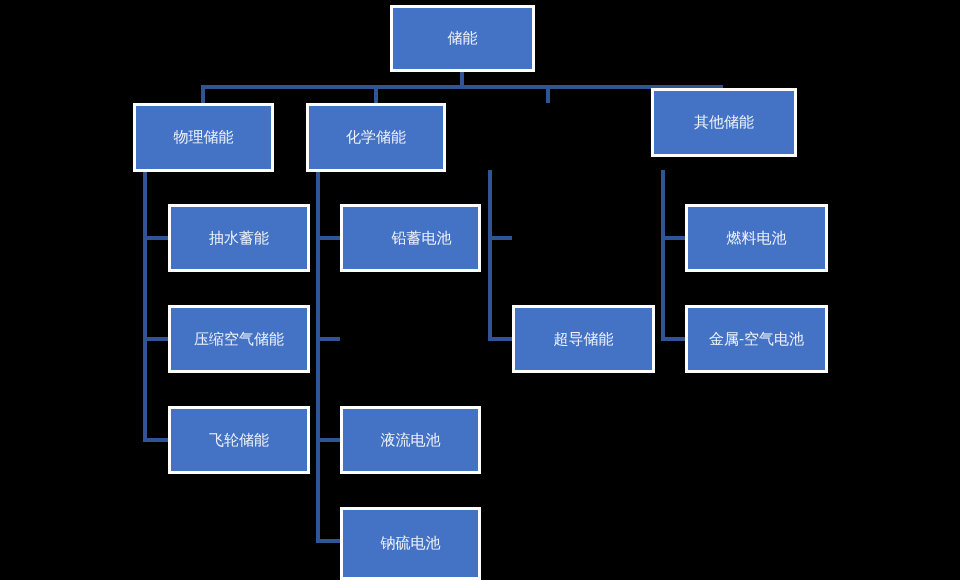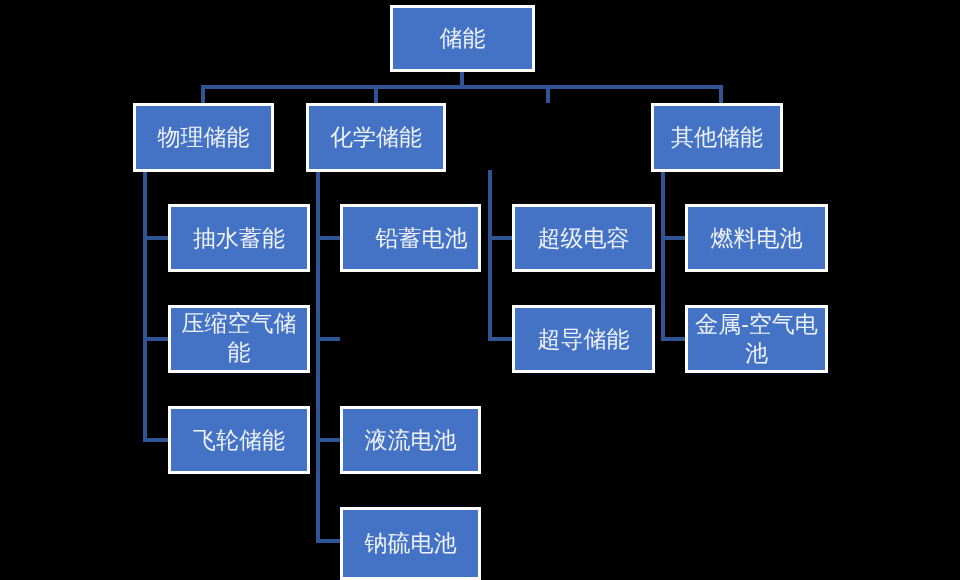--- a/index.html
+++ b/index.html
@@ -21,22 +21,22 @@
   }
   .node {
     position: absolute;
     box-sizing: border-box;
     background: var(--box-fill, #4472C4);
     border: 3px solid var(--box-border, #FFFFFF);
     color: var(--text, #EEF2FA);
     display: flex;
     align-items: center;
     justify-content: center;
-    text-align: center;
-    font-size: 23px;
+    text-align: left;
+    font-size: 15px;
     line-height: 1.25;
     padding: 0 2px;
   }
 </style>
 </head>
 <body>
 
 <div class="canvas">
 
   <div class="line" style="left:460px; top:71px; width:4px; height:18px;"></div>
@@ -60,29 +60,28 @@
   <div class="line" style="left:316px; top:539px; width:24px; height:4px;"></div>
   <div class="line" style="left:488px; top:236px; width:24px; height:4px;"></div>
   <div class="line" style="left:488px; top:337px; width:24px; height:4px;"></div>
   <div class="line" style="left:661px; top:236px; width:24px; height:4px;"></div>
   <div class="line" style="left:661px; top:337px; width:24px; height:4px;"></div>
 
   <div class="node" style="left:390px; top:5px; width:145px; height:67px;">储能</div>
 
   <div class="node" style="left:133px; top:103px; width:141px; height:69px;">物理储能</div>
   <div class="node" style="left:306px; top:103px; width:140px; height:69px;">化学储能</div>
-  <div class="node" style="left:651px; top:103px; width:132px; height:69px;">其他储能</div>
+  <div class="node" style="left:651px; top:88px; width:146px; height:69px;">其他储能</div>
 
   <div class="node" style="left:168px; top:204px; width:142px; height:68px;">抽水蓄能</div>
   <div class="node" style="left:168px; top:305px; width:142px; height:68px;font-family:Liberation Serif, serif;">压缩空气储能</div>
   <div class="node" style="left:168px; top:406px; width:142px; height:68px;">飞轮储能</div>
 
   <div class="node" style="left:340px; top:204px; width:141px; height:68px;padding-left:24px;">铅蓄电池</div>
   <div class="node" style="left:340px; top:406px; width:141px; height:68px;">液流电池</div>
   <div class="node" style="left:340px; top:507px; width:141px; height:73px;">钠硫电池</div>
 
-  <div class="node" style="left:512px; top:204px; width:143px; height:68px;">超级电容</div>
   <div class="node" style="left:512px; top:305px; width:143px; height:68px;">超导储能</div>
 
   <div class="node" style="left:685px; top:204px; width:143px; height:68px;">燃料电池</div>
   <div class="node" style="left:685px; top:305px; width:143px; height:68px;">金属-空气电池</div>
 
 </div>
 
 </body></html>

